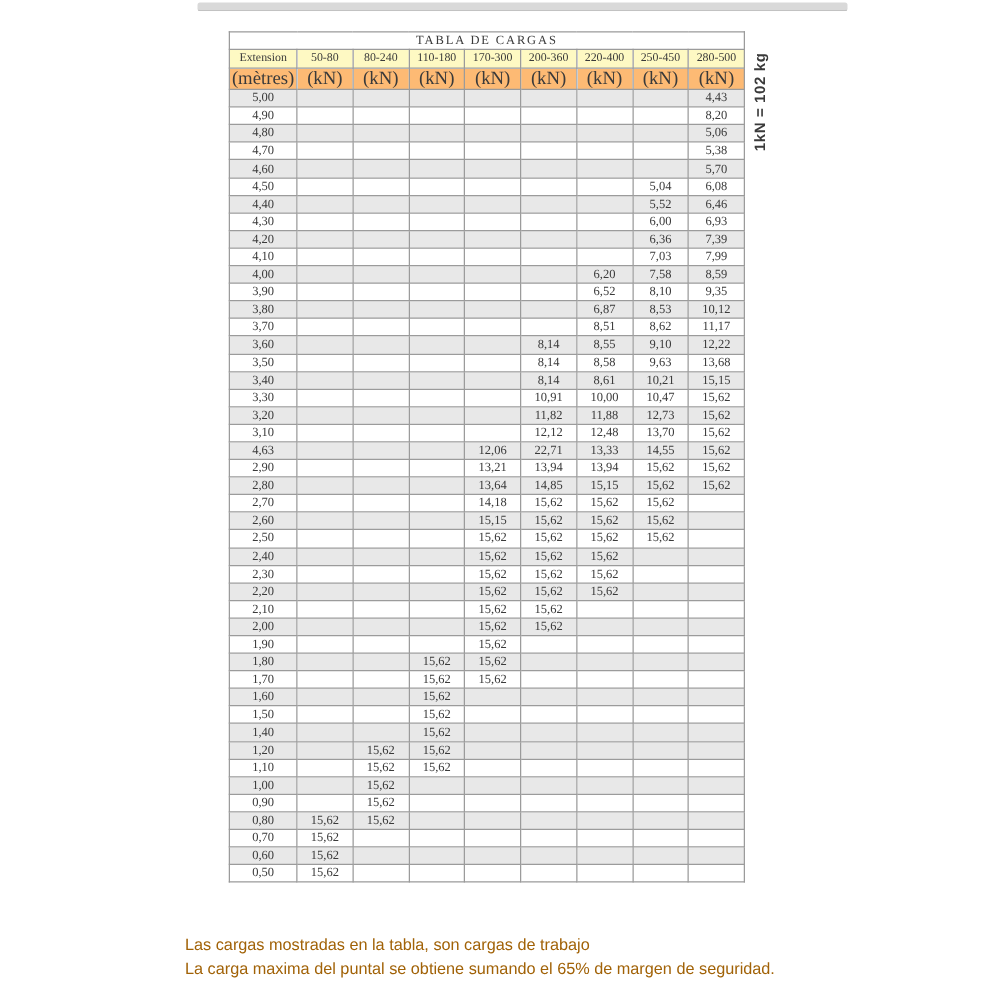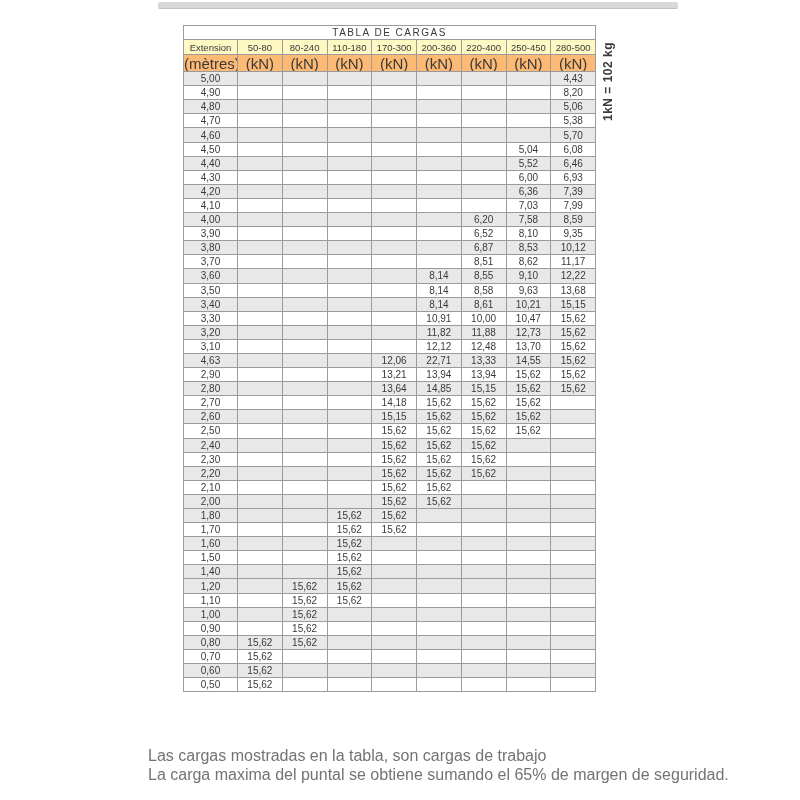--- a/index.html
+++ b/index.html
@@ -7,21 +7,21 @@
     width:800px;height:800px;position:relative;background:#ffffff;
     font-family:"Liberation Sans", sans-serif;overflow:hidden;
   }
   .top-bar{
     position:absolute;left:158px;top:2px;width:520px;height:6px;
     background:#d9d9d9;border-bottom:1px solid #c2c2c2;border-radius:2px;
   }
   .table-wrap{position:absolute;left:183px;top:25px;}
   table.cargas{
     border-collapse:collapse;table-layout:fixed;width:412px;
-    font-family:Liberation Sans, sans-serif;
+    font-family:Liberation Serif, serif;
   }
   table.cargas td, table.cargas th{
     border:1px solid #9b9b9b;padding:0;text-align:center;vertical-align:middle;
     font-size:10px;font-weight:normal;color:#3a3a3a;height:13.1px;line-height:13px;
     overflow:hidden;white-space:nowrap;
   }
   table.cargas{border:1px solid #7f7f7f;}
   td.title-cell{
     height:28px;font-size:17px;letter-spacing:1.5px;color:#4f4f4f;
     background:#ffffff;line-height:28px;
@@ -33,21 +33,21 @@
   col.ext{width:54px;}
   col.val{width:44.75px;}
   .side-note{
     position:absolute;left:601px;top:121px;
     transform:rotate(-90deg);transform-origin:0 0;
     font-size:12px;font-weight:bold;color:#3a3a3a;letter-spacing:0.5px;
     white-space:nowrap;
   }
   .notes{
     position:absolute;left:148px;top:746px;
-    font-size:16px;color:#737373;line-height:19px;
+    font-size:13px;color:#a16207;line-height:19px;
   }
 </style>
 </head>
 <body>
 
 <div class="top-bar"></div>
 
 <div class="table-wrap">
   <table class="cargas">
     <colgroup>
@@ -423,20 +423,31 @@
           <td>2,00</td>
           <td></td>
           <td></td>
           <td></td>
           <td>15,62</td>
           <td>15,62</td>
           <td></td>
           <td></td>
           <td></td>
         </tr>
+        <tr class="base">
+          <td>1,90</td>
+          <td></td>
+          <td></td>
+          <td></td>
+          <td>15,62</td>
+          <td></td>
+          <td></td>
+          <td></td>
+          <td></td>
+        </tr>
         <tr class="alt">
           <td>1,80</td>
           <td></td>
           <td></td>
           <td>15,62</td>
           <td>15,62</td>
           <td></td>
           <td></td>
           <td></td>
           <td></td>

